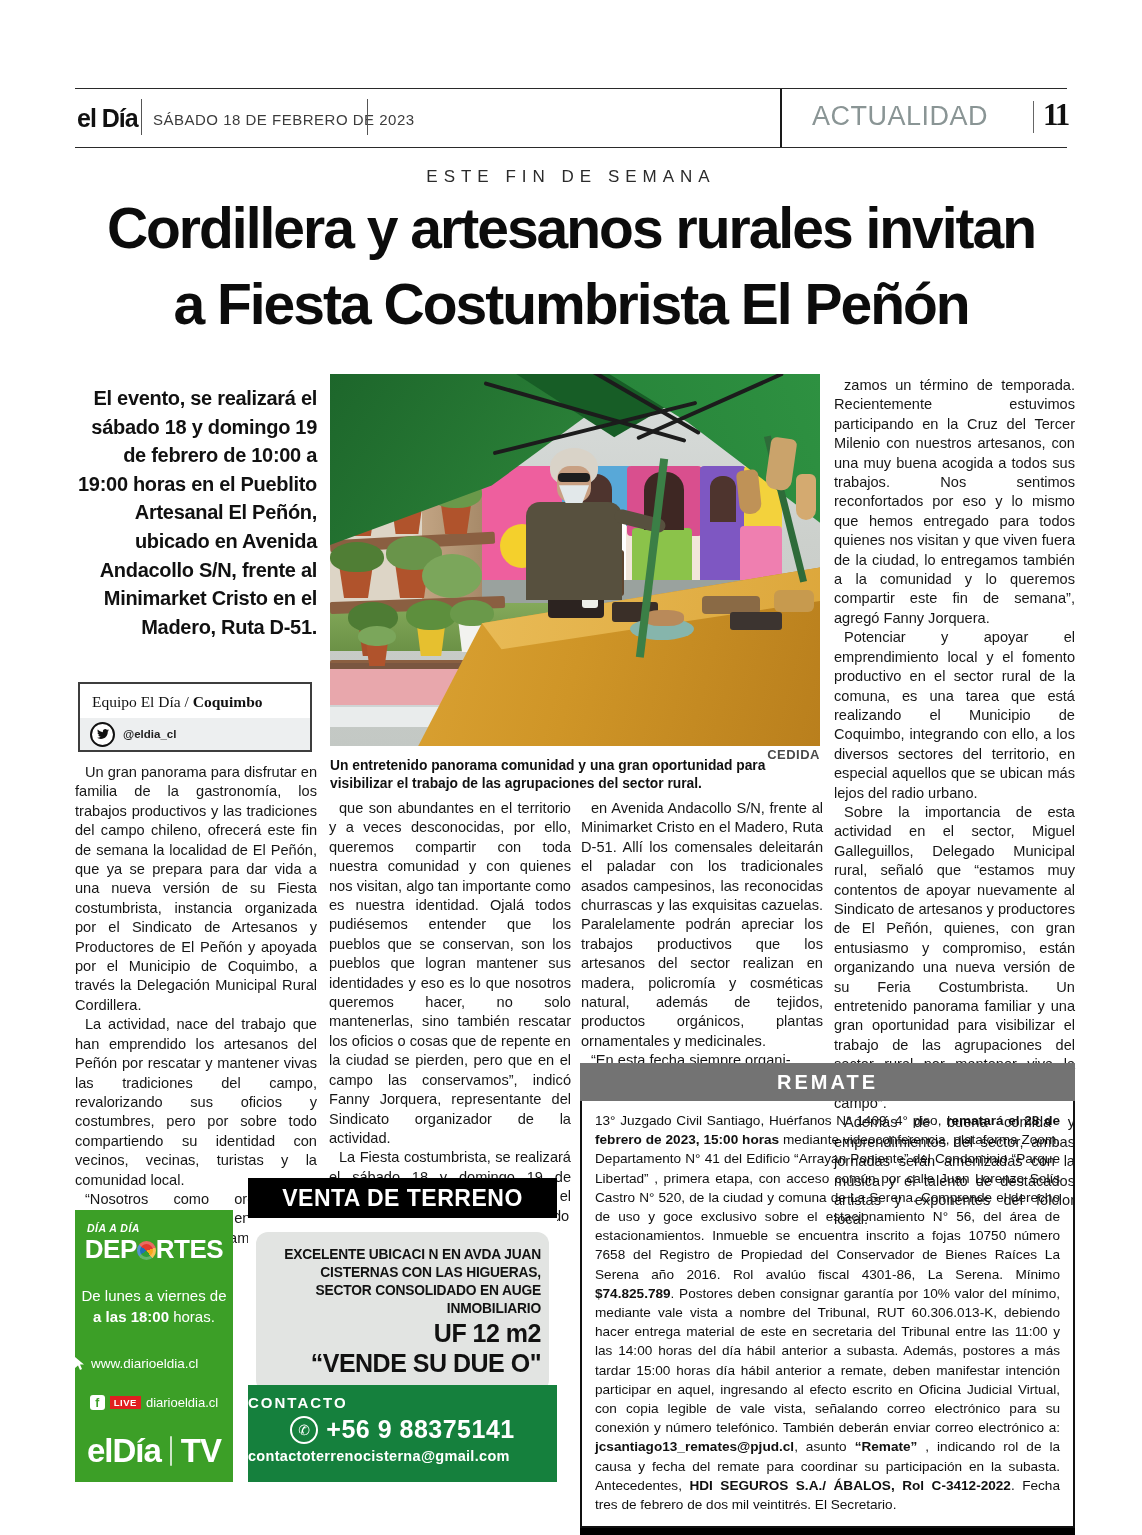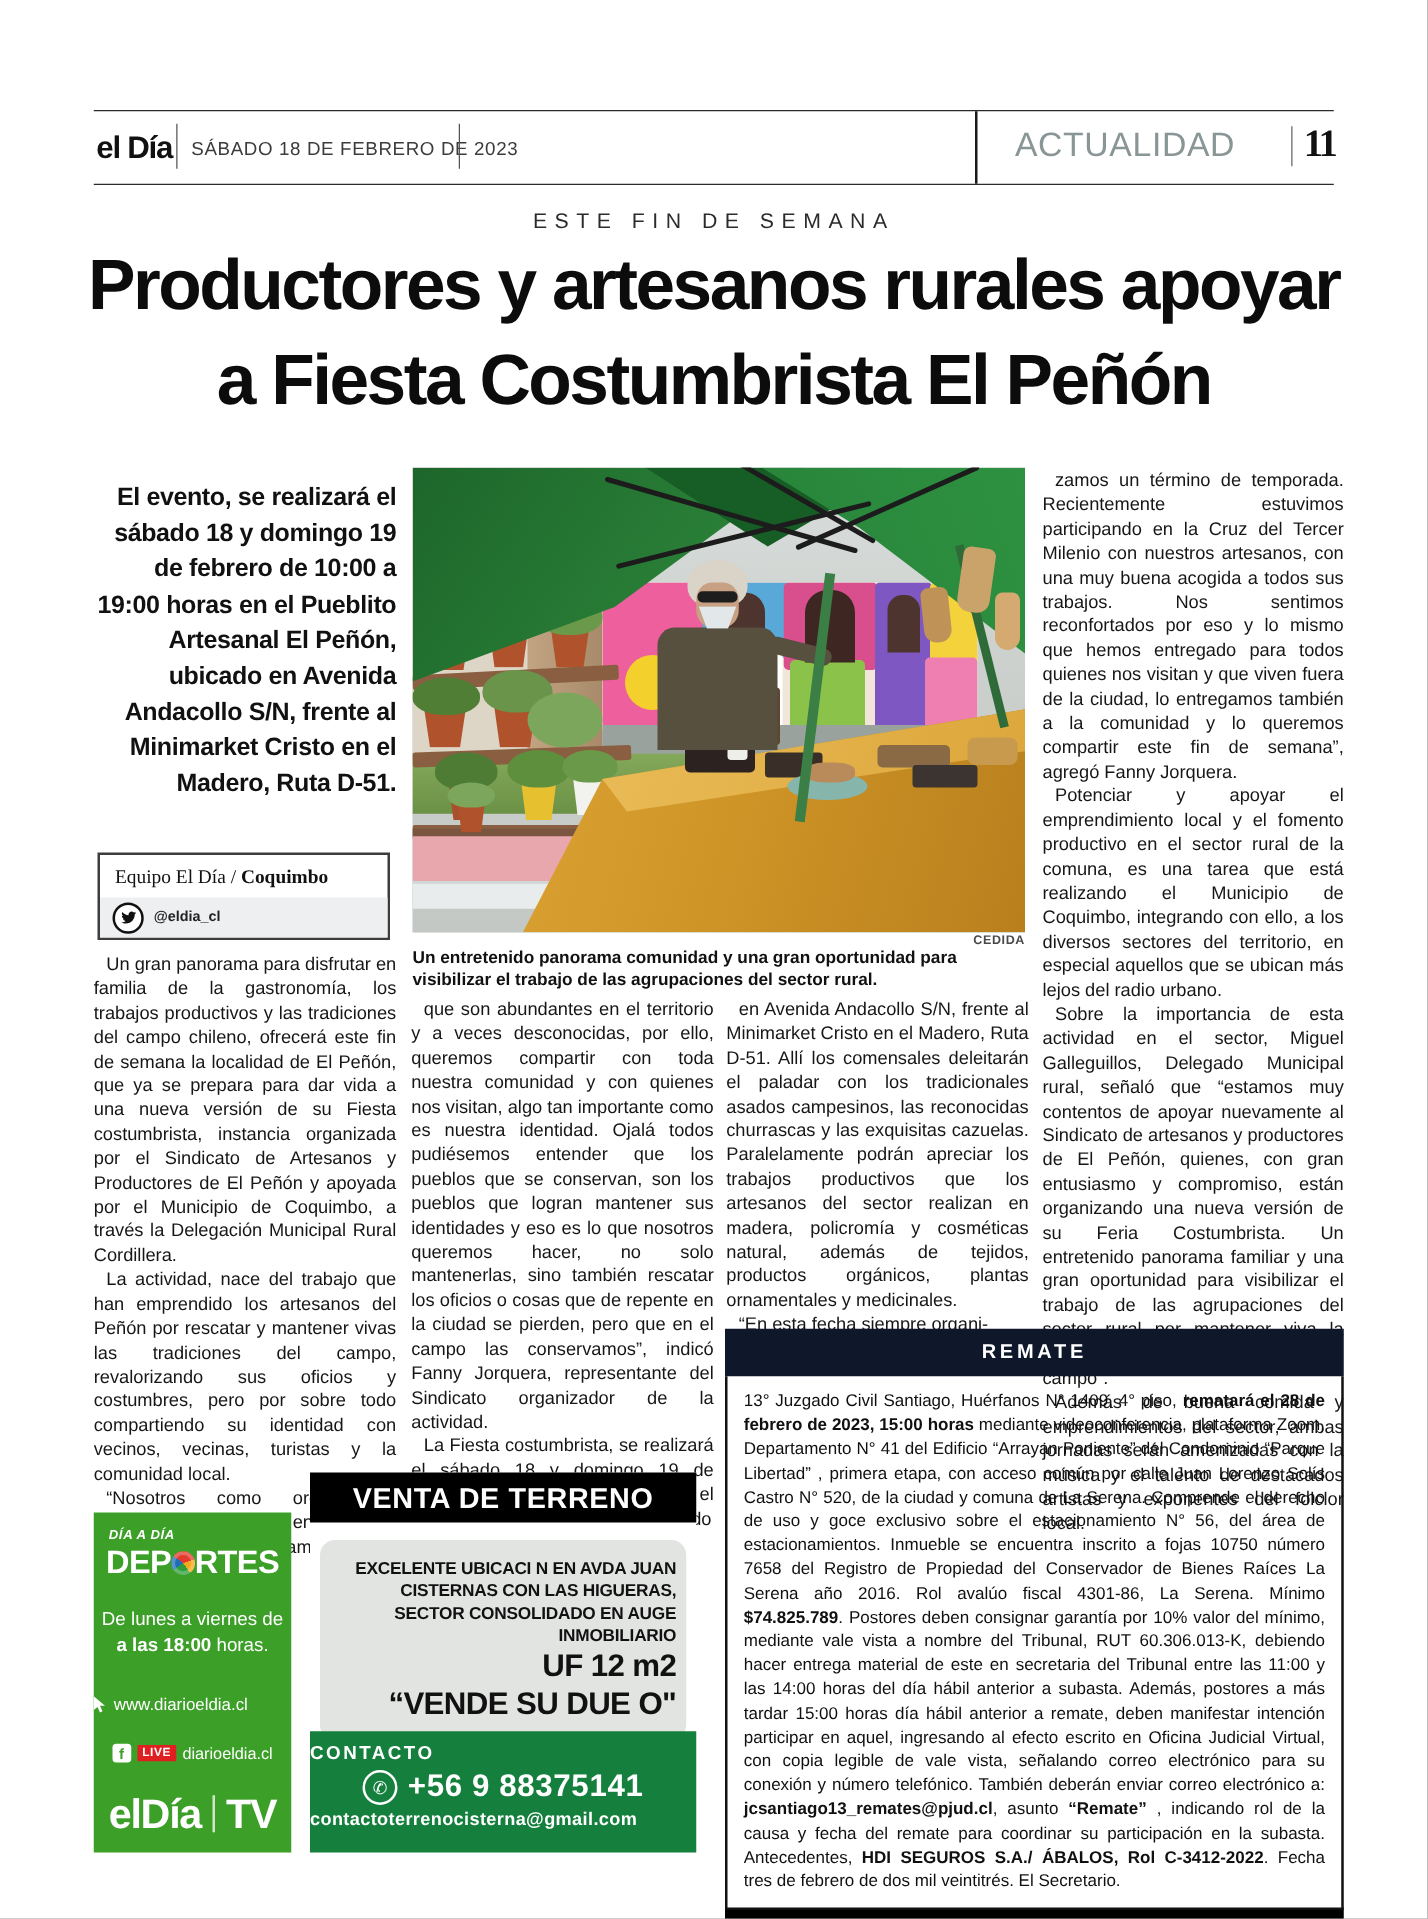--- a/index.html
+++ b/index.html
@@ -51,21 +51,21 @@
   .bodycol p{margin:0;font-size:14.6px;line-height:19.4px;text-align:justify;
     text-indent:10px;color:#161616;}
   #col1{left:75px;top:763px;width:242px;}
   #col2{left:329px;top:799px;width:242px;}
   #col3{left:581px;top:799px;width:242px;}
   #col4{left:834px;top:376px;width:241px;}
   
   .photo{position:absolute;left:330px;top:374px;width:490px;height:372px;overflow:hidden;background:#cfd3d0;}
   .ph{position:absolute;}
   .credit{position:absolute;left:330px;top:747px;width:490px;text-align:right;
-    font-size:10px;font-weight:bold;color:#4a4a4a;letter-spacing:0.5px;}
+    font-size:13px;font-weight:bold;color:#4a4a4a;letter-spacing:0.5px;}
   .caption{position:absolute;left:330px;top:757px;width:490px;
     font-size:13.8px;line-height:17.5px;font-weight:bold;}
   
   .ad-deportes{position:absolute;left:75px;top:1210px;width:158px;height:272px;
     background:var(--accent-green);color:#fff;text-align:center;overflow:hidden;}
   .dep-tag{position:absolute;left:12px;top:12px;font-size:10.5px;font-style:italic;font-weight:bold;letter-spacing:0.5px;}
   .dep-title{position:absolute;left:0;top:24px;width:100%;font-size:26px;font-weight:bold;letter-spacing:-0.5px;}
   .dep-ball{display:inline-block;width:19px;height:19px;border-radius:50%;vertical-align:-2px;
     background:conic-gradient(#e23a2e 0 20%,#f6a81c 20% 40%,#2e9e3a 40% 65%,#1f6fb8 65% 85%,#e23a2e 85% 100%);
     box-shadow:inset 0 0 0 3px rgba(255,255,255,0.25);}
@@ -91,22 +91,22 @@
   .ter-big{font-size:25px;font-weight:bold;line-height:30px;margin-top:8px;letter-spacing:-0.5px;}
   .ter-foot{position:absolute;left:0;top:207px;width:100%;height:97px;background:#15803d;color:#fff;}
   .ter-contact{font-size:15px;font-weight:bold;letter-spacing:2px;margin-top:9px;}
   .ter-phone{font-size:25px;font-weight:bold;margin-top:4px;
     display:flex;align-items:center;justify-content:center;gap:8px;letter-spacing:0.5px;}
   .wa-circle{display:inline-flex;width:24px;height:24px;border:2px solid #fff;border-radius:50%;
     align-items:center;justify-content:center;font-size:14px;font-weight:normal;}
   .ter-email{font-size:14.5px;font-weight:bold;margin-top:4px;letter-spacing:0.3px;}
   
   .ad-remate{position:absolute;left:580px;top:1063px;width:495px;}
-  .rem-head{background:#0f172a;color:#fff;height:38px;display:flex;align-items:center;justify-content:center;
-    font-size:16px;font-weight:bold;letter-spacing:3px;}
+  .rem-head{background:#737373;color:#fff;height:38px;display:flex;align-items:center;justify-content:center;
+    font-size:20px;font-weight:bold;letter-spacing:3px;}
   .rem-body{border:2px solid #111;border-top:none;padding:10px 13px 12px 13px;
     font-size:13.6px;line-height:19.2px;text-align:justify;color:#101010;}
   .rem-body b{font-weight:bold;}
   .rem-foot{background:#000;color:#fff;text-align:center;padding:6px 0 8px 0;
     font-size:13.5px;font-weight:bold;line-height:18px;}
   
   .ph-sky{inset:0;background:linear-gradient(#d9dddc,#ccd0cc 45%,#c3c8c4);}
   .ph-bldg{left:0;top:0;width:160px;height:235px;background:#ddd5c6;}
   .ph-bldg-win{left:8px;top:10px;width:52px;height:120px;background:repeating-linear-gradient(#eef0ee 0 14px,#c9c3b4 14px 18px);}
   .ph-column{left:92px;top:30px;width:60px;height:205px;background:linear-gradient(90deg,#c2a483,#a78a69);}
@@ -145,21 +145,21 @@
     <span class="hdate">SÁBADO 18 DE FEBRERO DE 2023</span>
     <span class="hsep" style="left:292px"></span>
     <span class="hvline"></span>
     <span class="hsection">ACTUALIDAD</span>
     <span class="hpagebar"></span>
     <span class="hpagenum">11</span>
   </div>
 
   <div class="kicker">ESTE FIN DE SEMANA</div>
   <div class="headline">
-    <div>Productores y artesanos rurales apoyar</div>
+    <div>Cordillera y artesanos rurales invitan</div>
     <div>a Fiesta Costumbrista El Peñón</div>
   </div>
 
   <div class="lead">El evento, se realizará el sábado 18 y domingo 19 de febrero de 10:00 a 19:00 horas en el Pueblito Artesanal El Peñón, ubicado en Avenida Andacollo S/N, frente al Minimarket Cristo en el Madero, Ruta D-51.</div>
 
   <div class="byline">
     <div class="byline-top">
       <span>Equipo El Día / </span><b>Coquimbo</b>
     </div>
     <div class="byline-bottom">

